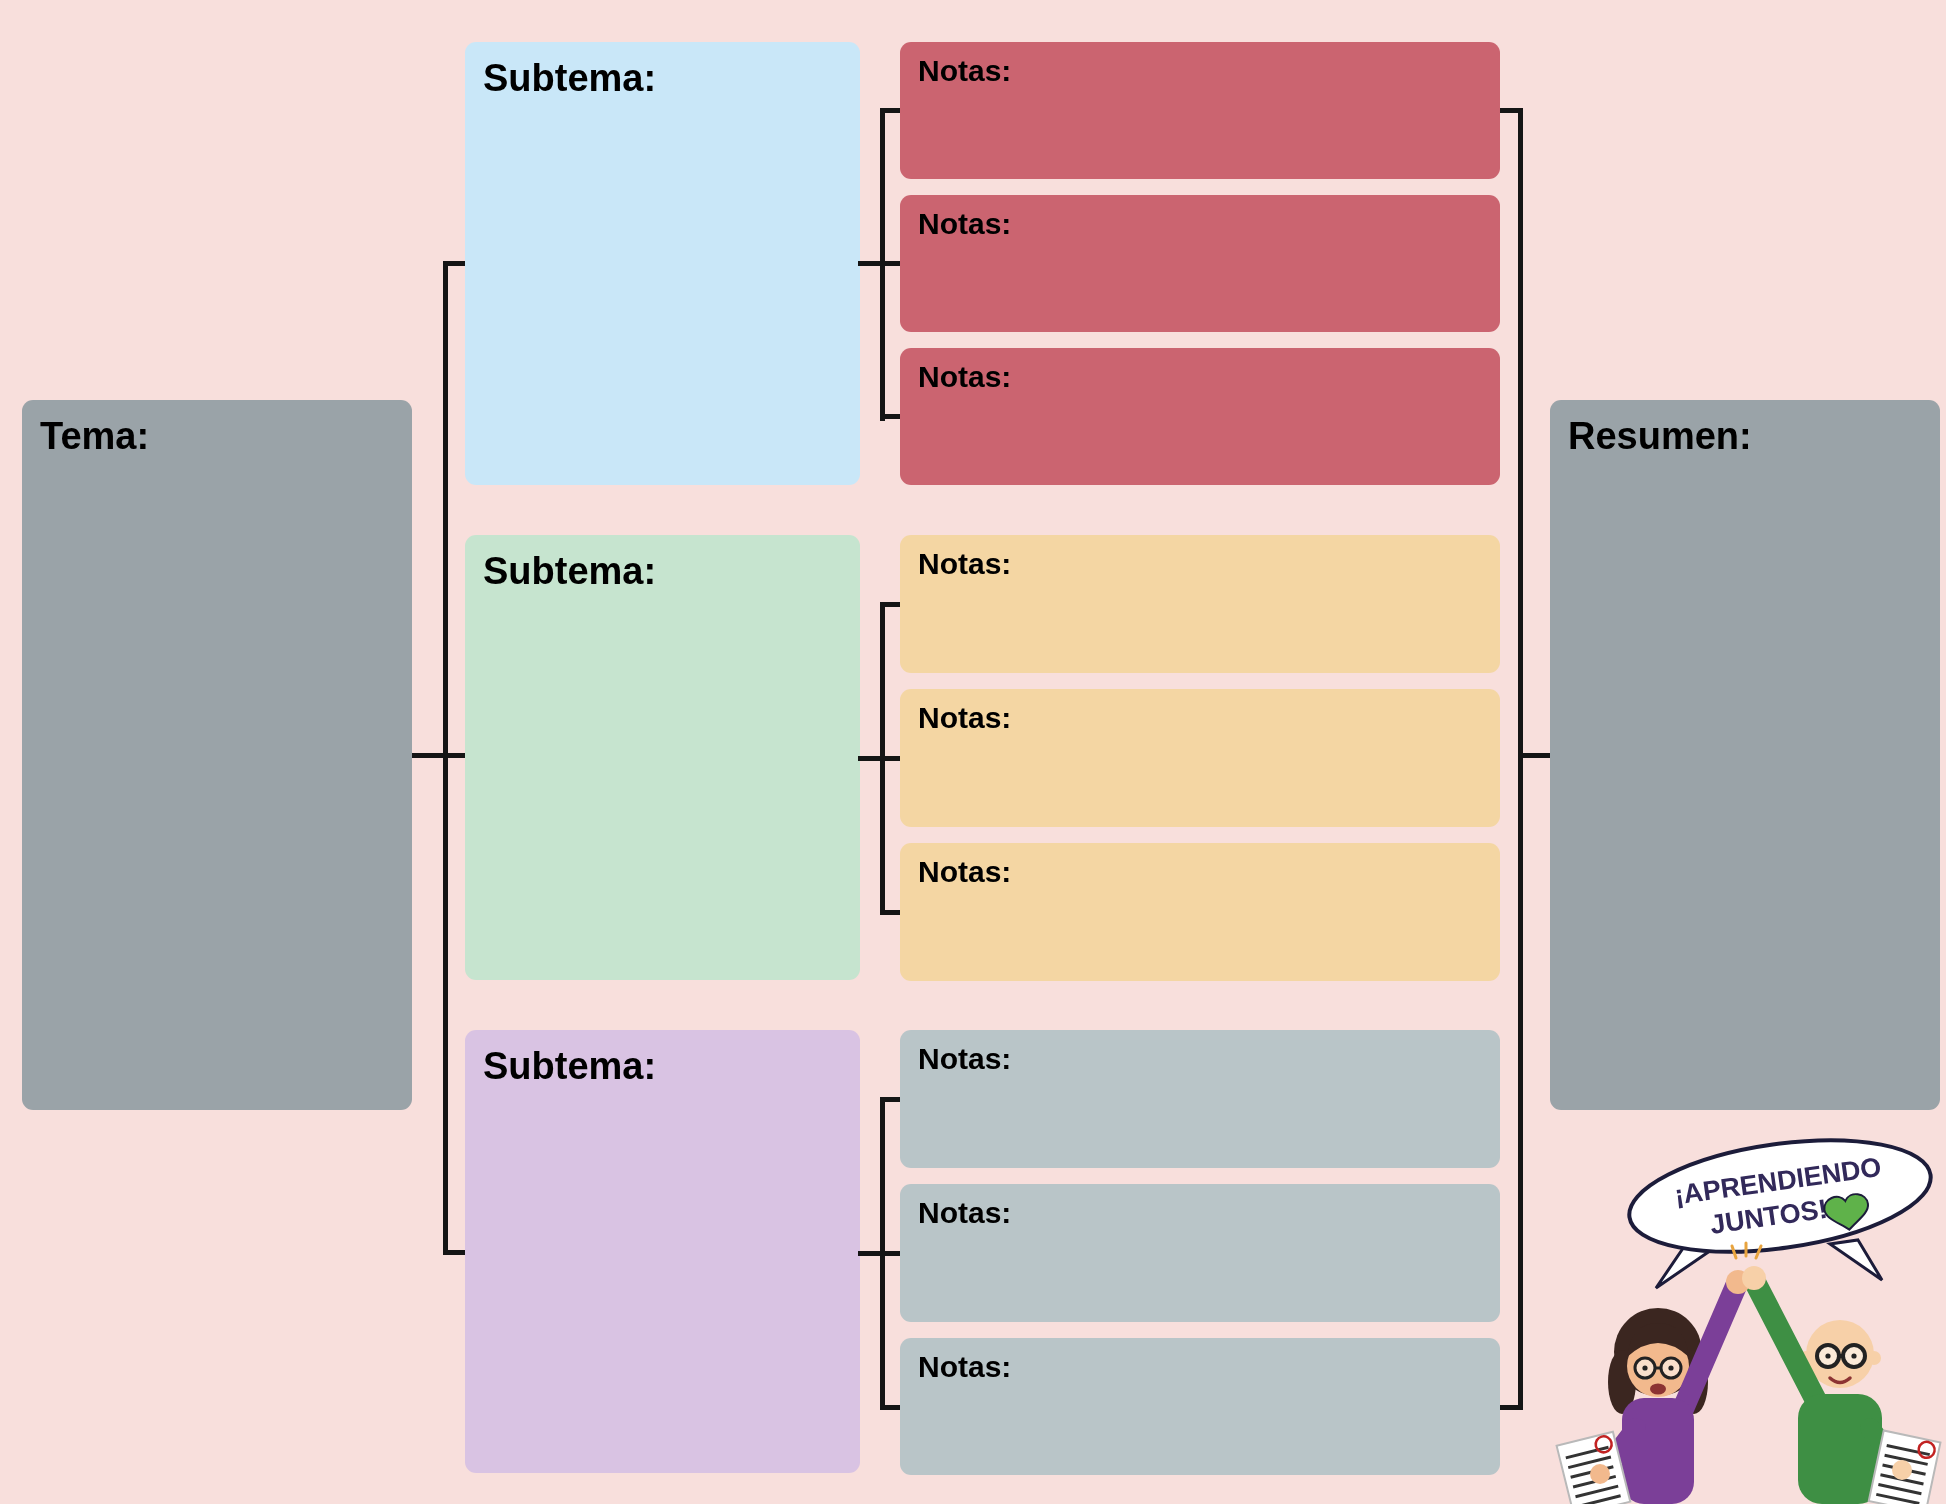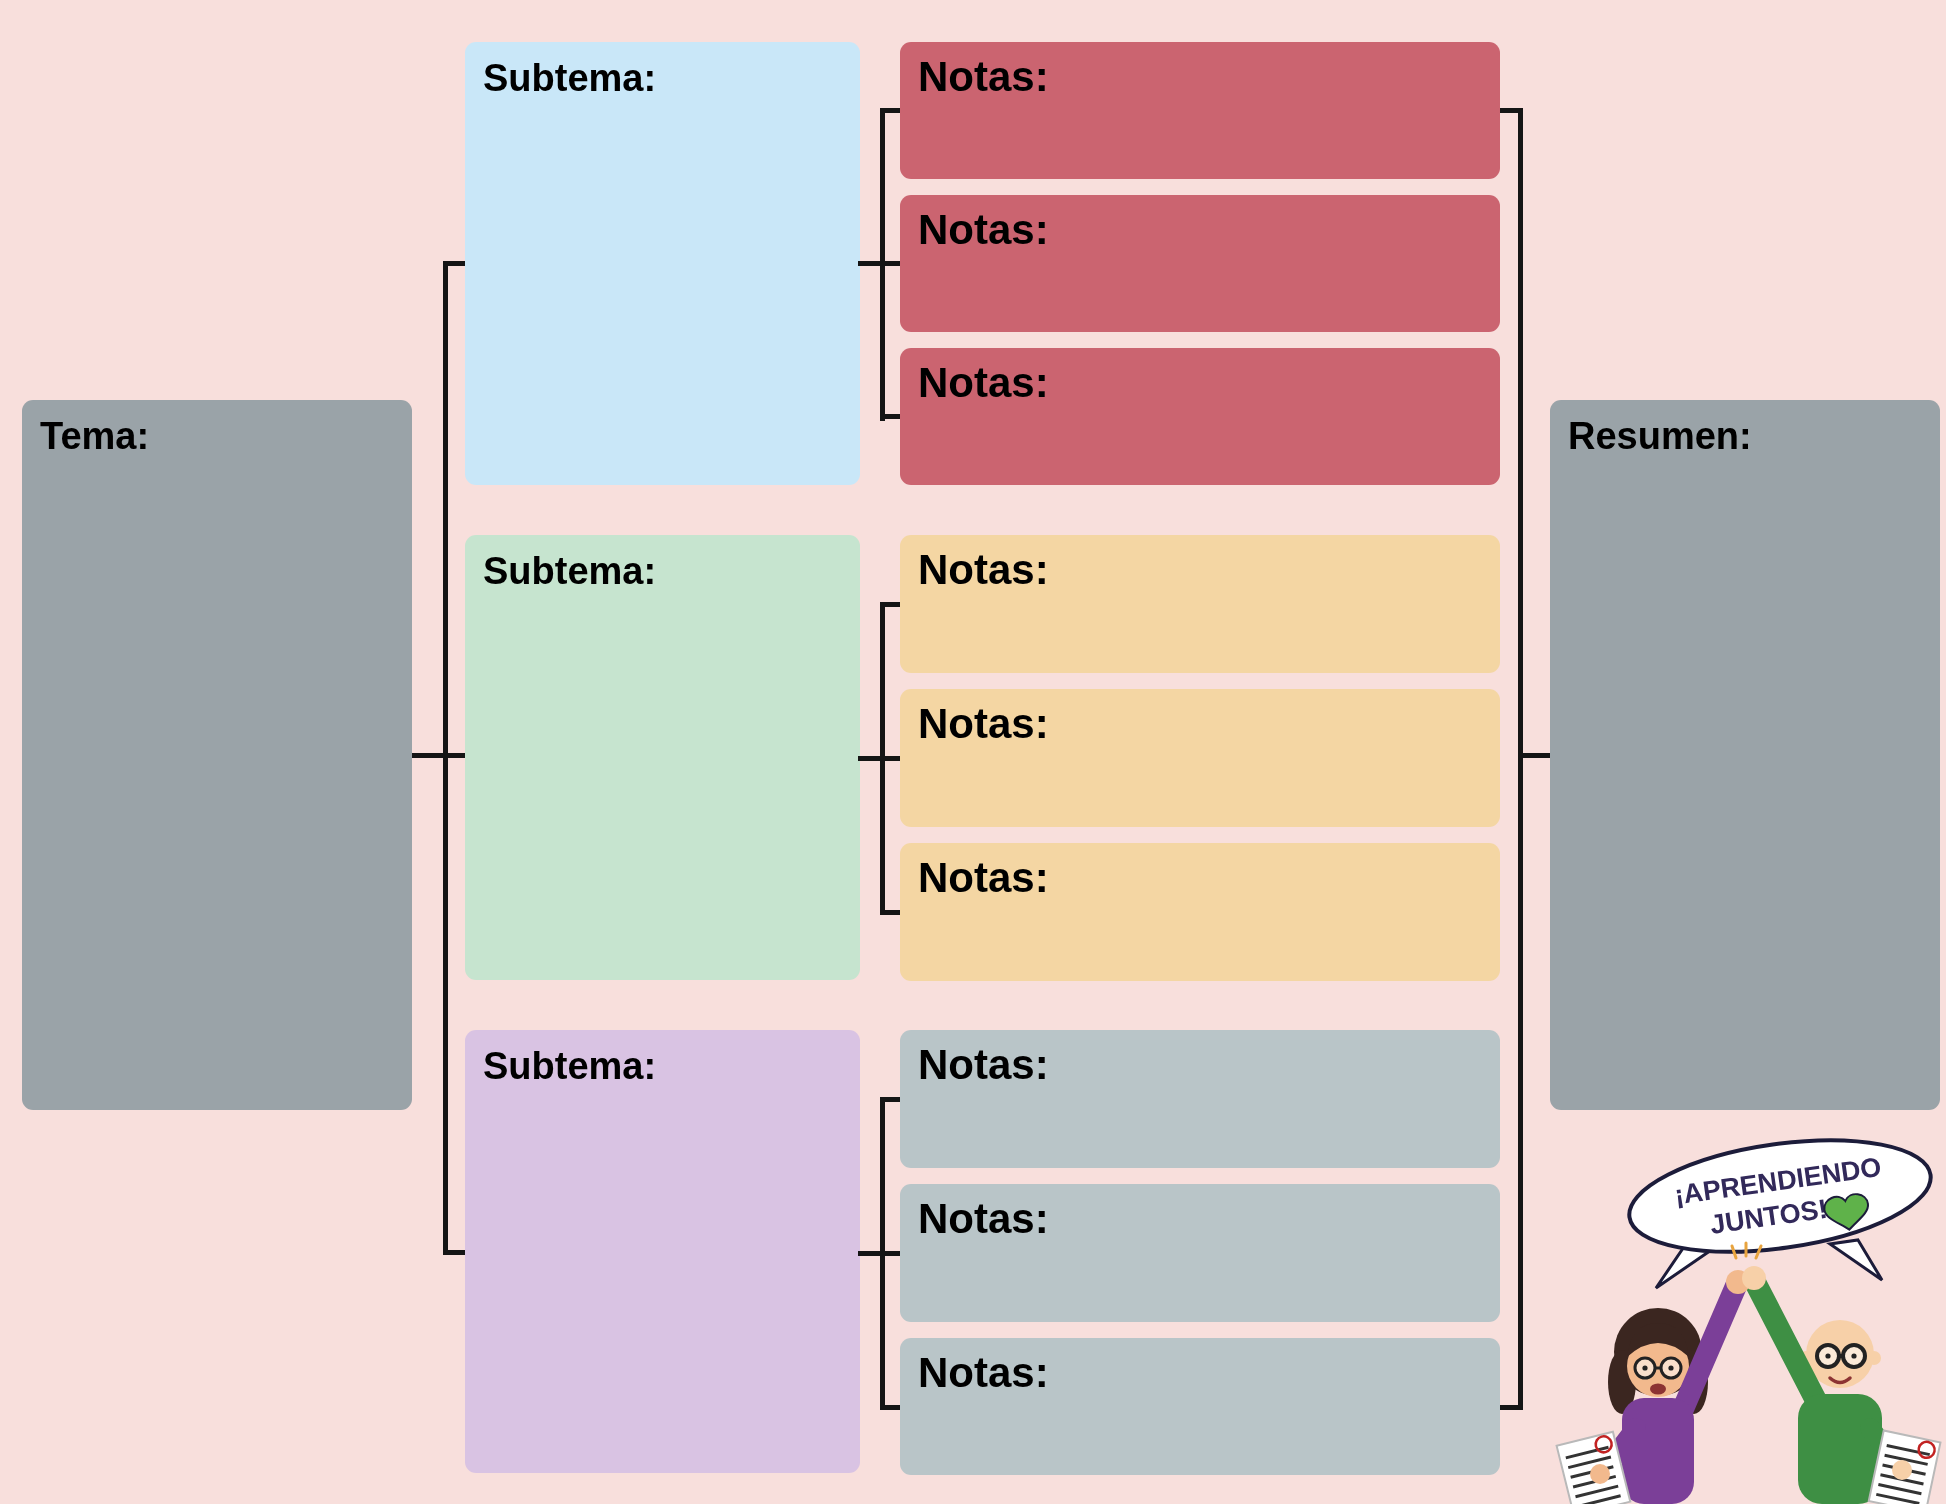--- a/index.html
+++ b/index.html
@@ -3,21 +3,21 @@
 <meta charset="utf-8">
 <style>
   html,body{margin:0;padding:0;background:#f8dfdc;}
   .canvas{
     position:relative;width:1946px;height:1504px;overflow:hidden;
     background:#f8dfdc;font-family:"Liberation Sans",sans-serif;
   }
   .box{position:absolute;box-sizing:border-box;border-radius:11px;}
   .label{font-weight:bold;color:#000;line-height:1.1;}
   .label.lg{font-size:38px;padding:16px 18px;}
-  .label.md{font-size:42px;padding:12px 18px;}
+  .label.md{font-size:30px;padding:12px 18px;}
 
   #tema{left:22px;top:400px;width:390px;height:710px;}
   #resumen{left:1550px;top:400px;width:390px;height:710px;}
 
   .subtema{left:465px;width:395px;}
   #sub1{top:42px;height:443px;}
   #sub2{top:535px;height:445px;}
   #sub3{top:1030px;height:443px;}
 
   .nota{left:900px;width:600px;}

